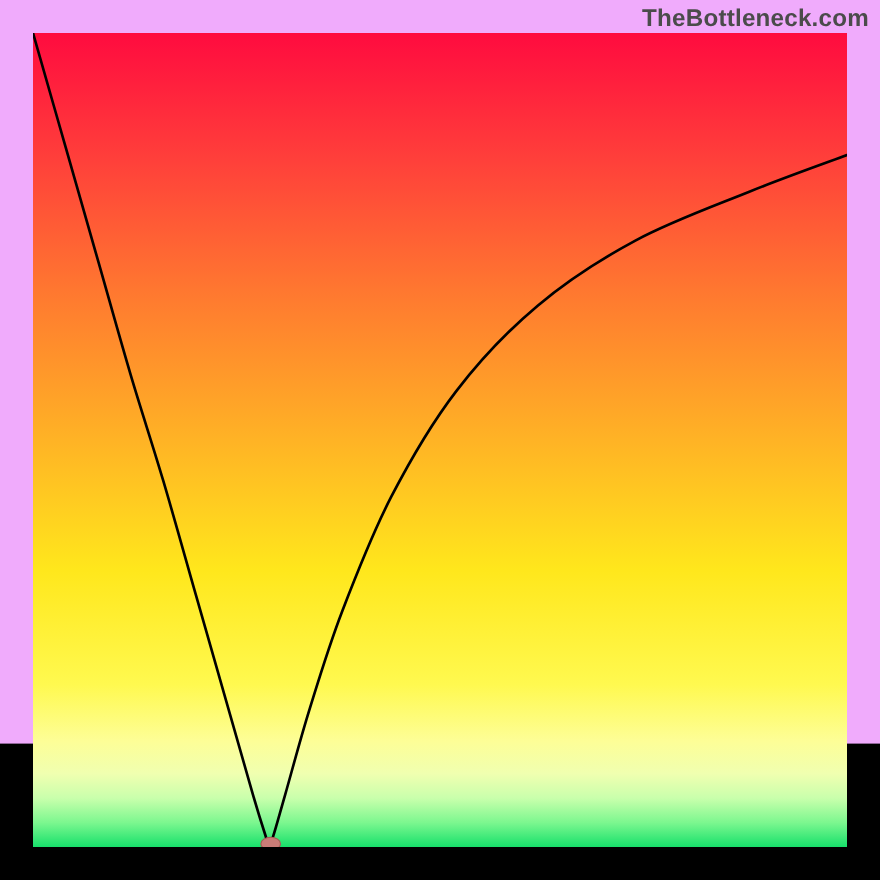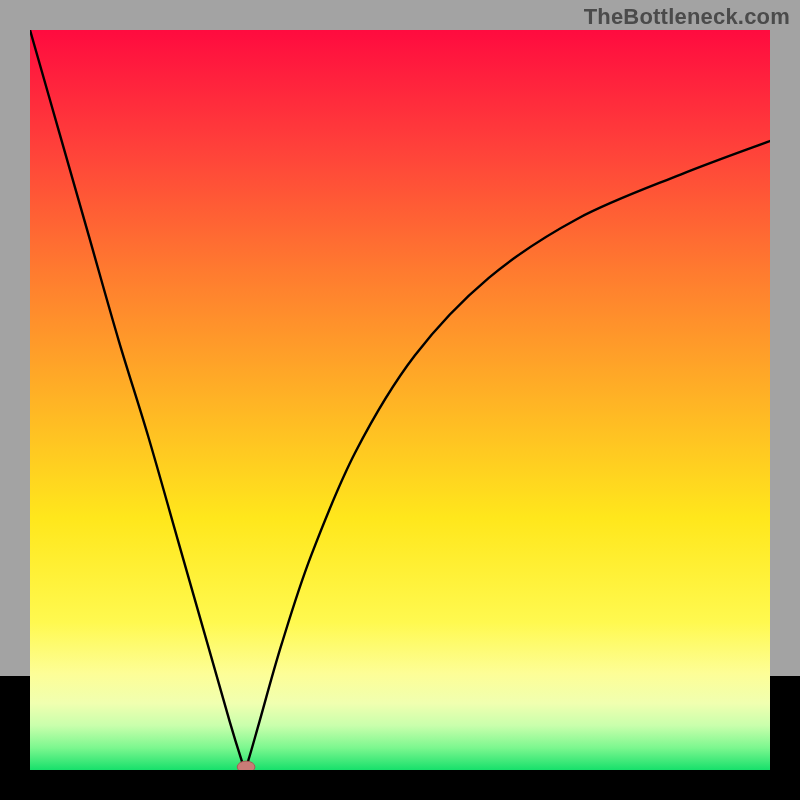--- a/index.html
+++ b/index.html
@@ -9,21 +9,21 @@
     height: 800px;
     background: #000;
     overflow: hidden;
   }
   .frame {
     position: absolute;
     left: 0;
     top: 0;
     width: 800px;
     height: 676px;
-    background: #a3a3a3;
+    background: #f0abfc;
   }
   .plot-area {
     position: absolute;
     left: 30px;
     top: 30px;
     width: 740px;
     height: 740px;
     overflow: hidden;
   }
   .source-label {

